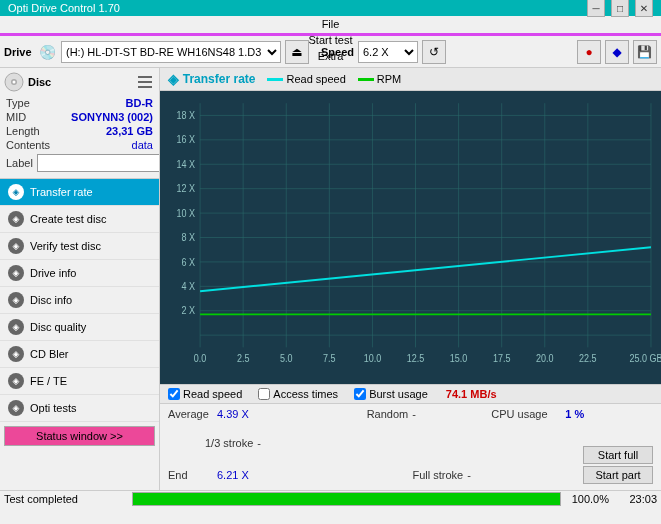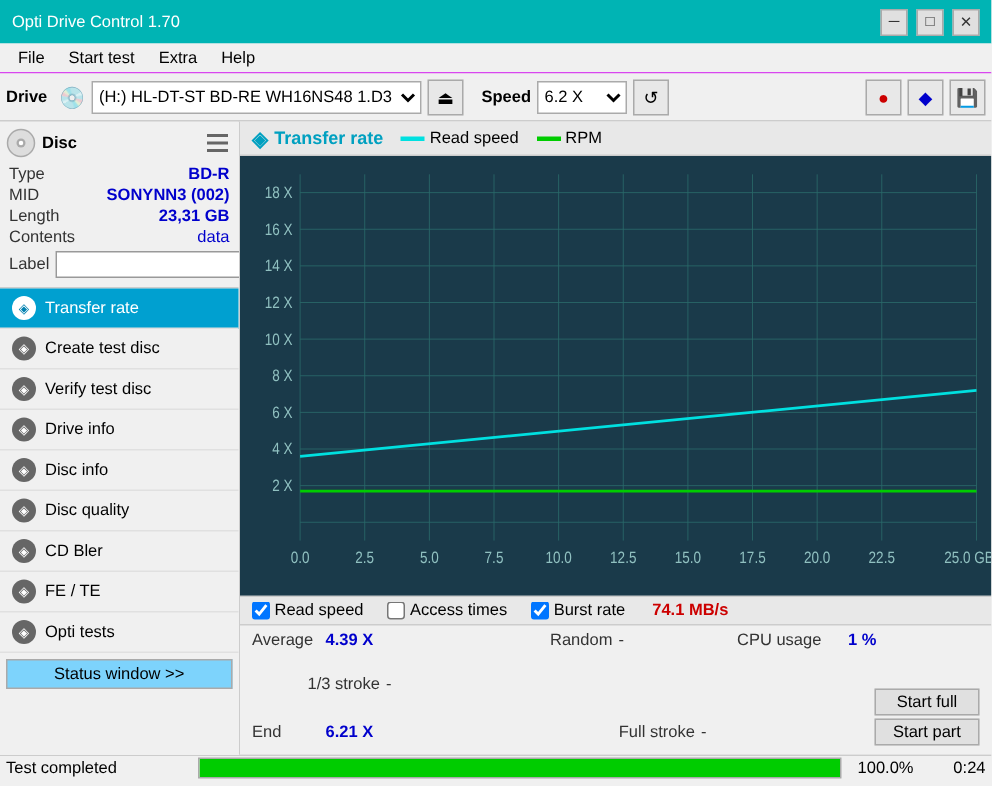--- a/index.html
+++ b/index.html
@@ -8,21 +8,21 @@
       height: 524px;
       font-family: 'Segoe UI', Tahoma, Arial, sans-serif;
       font-size: 11px;
       background: #f0f0f0;
       overflow: hidden;
     }
 
     
     #titlebar {
       background: #00b4b4;
-      height: 29px;
+      height: 16px;
       display: flex;
       align-items: center;
       justify-content: space-between;
       padding: 0 8px;
       color: white;
     }
     #titlebar-controls {
       display: flex;
       gap: 6px;
     }
@@ -39,21 +39,22 @@
       color: #333;
     }
 
     
     #menubar {
       background: #f0f0f0;
       height: 20px;
       display: flex;
       align-items: center;
       padding: 0 4px;
-      border-bottom: 1px solid #d946ef;
+      border-bottom: 3px solid #d946ef;
+      flex-direction: column;
     }
     .menu-item {
       padding: 2px 8px;
       cursor: pointer;
       font-size: 11px;
     }
 
     
     #toolbar {
       background: #f0f0f0;
@@ -184,21 +185,21 @@
     .nav-item.active .nav-item-icon {
       background: white;
       color: #0080b0;
     }
 
     
     #status-window-btn {
       margin: 4px;
       padding: 3px 8px;
       border: 1px solid #aaa;
-      background: #7dd3fc;
+      background: #ec4899;
       cursor: pointer;
       font-size: 11px;
       text-align: center;
     }
 
     
     #right-panel {
       flex: 1;
       display: flex;
       flex-direction: column;
@@ -281,21 +282,21 @@
       gap: 0;
       margin-bottom: 2px;
     }
     .stat-block {
       display: flex;
       align-items: center;
       gap: 4px;
       flex: 1;
     }
     .stat-label { font-size: 11px; color: #333; min-width: 45px; }
-    .stat-value { font-size: 11px; color: #0000cc; font-weight: bold; min-width: 40px; }
+    .stat-value { font-size: 11px; color: #0000cc; font-weight: normal; min-width: 40px; }
     .stat-label2 { font-size: 11px; color: #333; min-width: 70px; padding-left: 37px; }
     .stat-label3 { font-size: 11px; color: #333; min-width: 70px; }
     .stat-value3 { font-size: 11px; color: #0000cc; font-weight: bold; min-width: 30px; }
     .stat-dash { font-size: 11px; color: #333; min-width: 20px; }
 
     .action-btn {
       padding: 2px 10px;
       border: 1px solid #aaa;
       background: #e0e0e0;
       cursor: pointer;
@@ -542,21 +543,21 @@
       <label class="legend-check-item">
         <input type="checkbox" class="legend-checkbox" checked="" style="">
         <span>Read speed</span>
       </label>
       <label class="legend-check-item">
         <input type="checkbox" class="legend-checkbox" style="">
         <span>Access times</span>
       </label>
       <label class="legend-check-item">
         <input type="checkbox" class="legend-checkbox" checked="" style="">
-        <span>Burst rate</span>
+        <span>Burst usage</span>
       </label>
       <span class="burst-rate-val">74.1 MB/s</span>
     </div>
 
     <div id="stats-section">
 
       <div class="stats-row">
         <div class="stat-block">
           <span class="stat-label">Average</span>
           <span class="stat-value">4.39 X</span>
@@ -598,14 +599,14 @@
 
   </div>
 </div>
 
 <div id="statusbar">
   <span id="status-text">Test completed</span>
   <div id="progress-bar-wrapper">
     <div id="progress-bar" style="width:100%;"></div>
   </div>
   <span id="progress-percent">100.0%</span>
-  <span id="time-remaining">0:24</span>
+  <span id="time-remaining">23:03</span>
 </div>
 
 </body></html>

